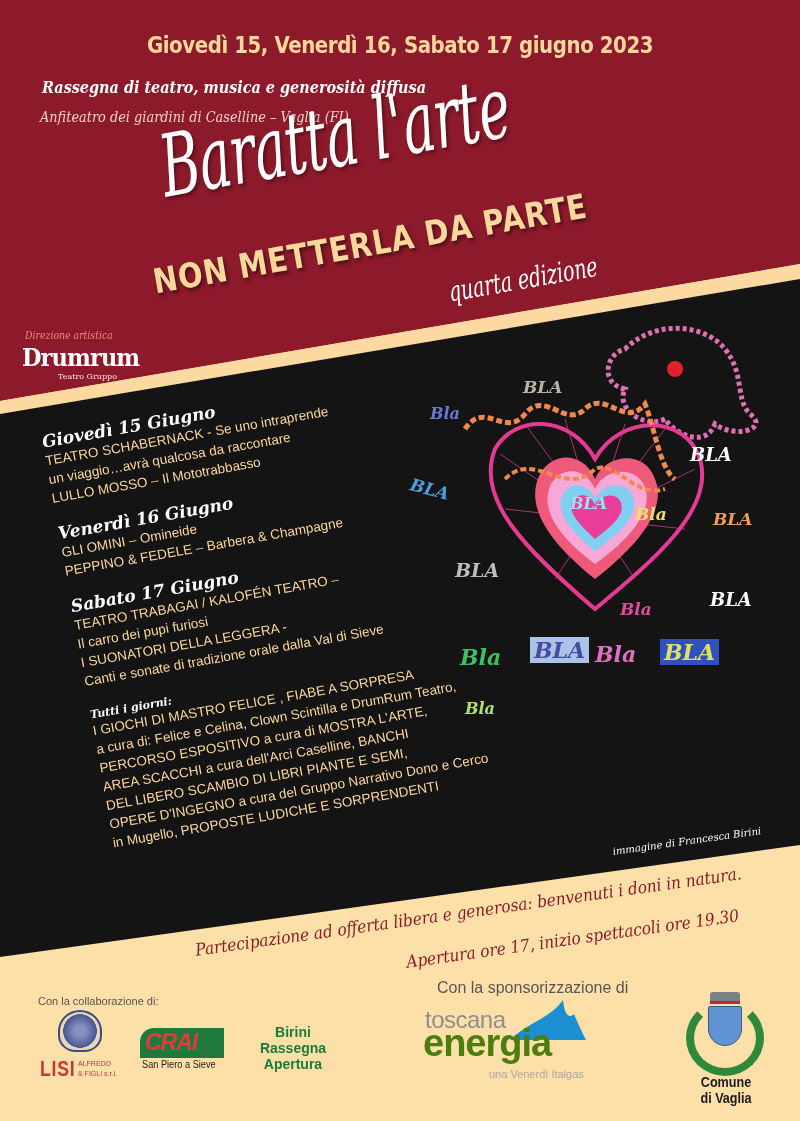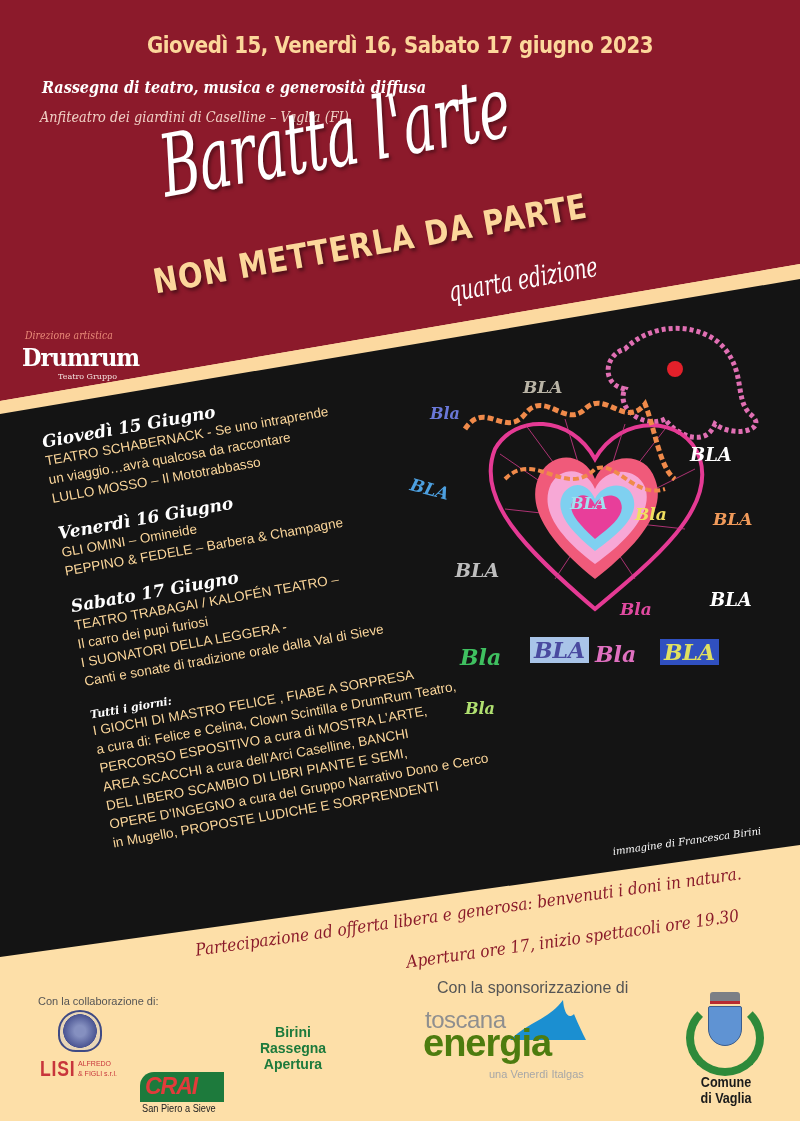--- a/index.html
+++ b/index.html
@@ -50,21 +50,21 @@
 
   
   .collab-label { left: 38px; top: 995px; color: #555; font-size: 11px; }
   .sponsor-label { left: 437px; top: 979px; color: #555; font-size: 16px; }
 
   .lisi { left: 40px; top: 1010px; width: 80px; height: 70px; }
   .lisi-emblem { position: absolute; left: 18px; top: 0; width: 44px; height: 42px; border-radius: 50% 50% 40% 40%; border: 2px solid #3f4a84; background: radial-gradient(circle, #8590c0 20%, #4b5592 60%, #e9d6b6 62%); }
   .lisi-name { position: absolute; left: 0; top: 46px; color: #c8353b; font-weight: bold; font-size: 22px; letter-spacing: 1px; transform: scaleX(0.8); transform-origin: 0 50%; }
   .lisi-sub { position: absolute; left: 38px; top: 49px; color: #c8353b; font-size: 7px; line-height: 10px; }
 
-  .crai { left: 140px; top: 1072px; width: 85px; height: 42px; }
+  .crai { left: 140px; top: 1028px; width: 85px; height: 42px; }
   .crai-box { position: absolute; left: 0; top: 0; width: 84px; height: 30px; background: #1d7a3c; border-radius: 14px 0 0 0; }
   .crai-text { position: absolute; left: 5px; top: 1px; color: #e23b3b; font-weight: bold; font-style: italic; font-size: 23px; letter-spacing: -1px; background: #ffffff00; }
   .crai-sub { position: absolute; left: 2px; top: 31px; color: #222; font-size: 10px; white-space: nowrap; transform: scaleX(0.92); transform-origin: 0 50%; }
 
   .ortoverde { left: 248px; top: 1024px; color: #1d7a3c; font-weight: bold; font-size: 14px; line-height: 16px; text-align: center; width: 90px; }
 
   .toscana { left: 423px; top: 992px; width: 170px; height: 70px; }
   .toscana-flame { position: absolute; left: 85px; top: 0; width: 80px; height: 50px; }
   .toscana-1 { position: absolute; left: 2px; top: 14px; color: #8f8f8f; font-weight: normal; font-size: 24px; letter-spacing: -0.5px; }
   .toscana-2 { position: absolute; left: 0; top: 30px; color: #4d7c0f; font-weight: bold; font-size: 38px; letter-spacing: -1px; }

